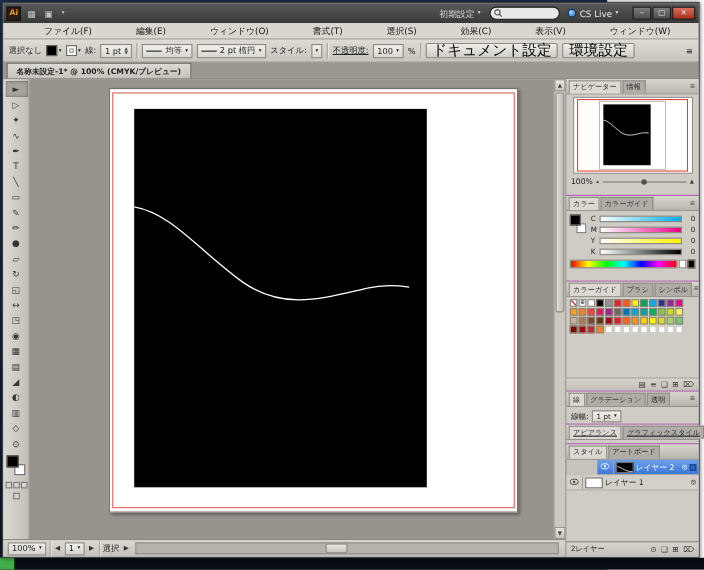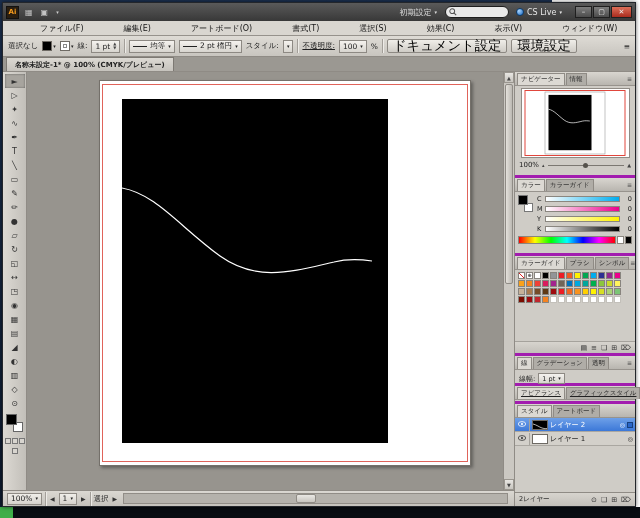--- a/index.html
+++ b/index.html
@@ -74,21 +74,21 @@
 
   
   .statusbar{height:16px;flex:0 0 16px;background:linear-gradient(#dbd8d2,#c5c2bc);border-top:1px solid #8f8b85;display:flex;align-items:center;font-size:7.5px;gap:3px;padding:0 4px;color:#222;}
   .sb-box{height:12px;border:1px solid #908c86;background:linear-gradient(#f0eee9,#d5d2cc);display:flex;align-items:center;gap:3px;padding:0 3px;}
   .sb-arrow{font-size:6px;color:#333;padding:0 1px;}
   .hscroll{flex:1;height:11px;margin:0 2px;background:#b5b2ac;border:1px solid #918d87;position:relative;}
   .hthumb{position:absolute;left:45%;top:0;width:20px;height:9px;background:linear-gradient(#e9e7e3,#c8c5bf);border:1px solid #8f8b85;border-radius:2px;}
 
   
   .dock{width:121px;flex:0 0 121px;background:#c6c3bd;border-left:1px solid #8f8b85;display:flex;flex-direction:column;font-size:7px;color:#222;min-height:0;}
-  .panel{display:flex;flex-direction:column;border-bottom:3px solid #a21caf;}
+  .panel{display:flex;flex-direction:column;border-bottom:1px solid #a21caf;}
   .phead{height:14px;flex:0 0 14px;background:linear-gradient(#d9d6d0,#b8b5af);border-bottom:1px solid #97938d;display:flex;align-items:flex-end;gap:1px;padding:0 2px;}
   .ptab{padding:1px 3px;background:#b0ada7;border:1px solid #8f8b85;border-bottom:none;font-size:6.5px;white-space:nowrap;color:#2a2a2a;}
   .ptab.active{background:#dcd9d3;}
   .pm{margin-left:auto;align-self:center;font-size:6px;color:#444;padding-right:1px;}
   .pbody{flex:1;background:#cfccc6;position:relative;min-height:0;}
 
   .p-nav{height:106px;flex:0 0 106px;}
   .nav-thumb{margin:2px auto 0;width:109px;height:70px;background:#fff;border:1px solid #8f8b85;position:relative;}
   .nav-zoom{display:flex;align-items:center;gap:3px;padding:3px 4px 0;}
   .nav-track{flex:1;height:1px;background:#7c7872;position:relative;}
@@ -125,21 +125,21 @@
 
   .p-stroke{height:30px;flex:0 0 30px;}
   .stroke-body{display:flex;align-items:center;gap:3px;padding:3px 4px;}
   .mini-dd{height:11px;border:1px solid #8d8983;background:linear-gradient(#f4f2ee,#d8d5cf);display:flex;align-items:center;gap:3px;padding:0 3px;font-size:6.5px;}
 
   .p-app{height:18px;flex:0 0 18px;text-decoration:underline;}
   .p-app .pbody{height:3px;}
 
   .p-layers{flex:1;display:flex;flex-direction:column;min-height:0;}
   .layer-row{height:14px;flex:0 0 14px;display:flex;align-items:center;gap:2px;border-bottom:1px solid #aaa7a1;background:#d3d0ca;padding:0 2px;font-size:7px;color:#1c1c1c;}
-  .layer-row.selected{background:linear-gradient(#6ea0e8,#3c78d8);color:#fff;}
+  .layer-row.selected{background:linear-gradient(#6ea0e8,#3c78d8);color:#fff;margin-left:28px;}
   .eye{width:10px;text-align:center;font-size:6px;}
   .lcol{width:1px;height:12px;background:#a5a29c;}
   .lthumb{width:16px;height:10px;border:1px solid #6e6a64;background:#fff;position:relative;overflow:hidden;}
   .lthumb.dark{background:#000;}
   .lname{flex:1;white-space:nowrap;overflow:hidden;}
   .ltarget{font-size:6px;}
   .lchip{width:6px;height:6px;background:#2a66c8;border:1px solid #17407e;}
   .layers-fill{flex:1;background:#cfccc6;}
   .layers-foot{height:14px;flex:0 0 14px;border-top:1px solid #8f8b85;background:linear-gradient(#d7d4ce,#c2bfb9);display:flex;align-items:center;gap:4px;padding:0 4px;font-size:6.5px;color:#222;}
   .lf-icons{margin-left:auto;display:flex;gap:4px;font-size:7px;color:#333;}
@@ -178,21 +178,21 @@
       <div class="win-btns">
         <div class="win-btn">–</div>
         <div class="win-btn">▢</div>
         <div class="win-btn close">✕</div>
       </div>
     </div>
 
     <div class="menubar">
         <span class="menu-item">ファイル(F)</span>
         <span class="menu-item">編集(E)</span>
-        <span class="menu-item">アートボード(O)</span>
+        <span class="menu-item">ウィンドウ(O)</span>
         <span class="menu-item">書式(T)</span>
         <span class="menu-item">選択(S)</span>
         <span class="menu-item">効果(C)</span>
         <span class="menu-item">表示(V)</span>
         <span class="menu-item">ウィンドウ(W)</span>
         <span class="menu-item">ヘルプ(H)</span>
       </div>
 
     <div class="controlbar">
       <span>選択なし</span>

